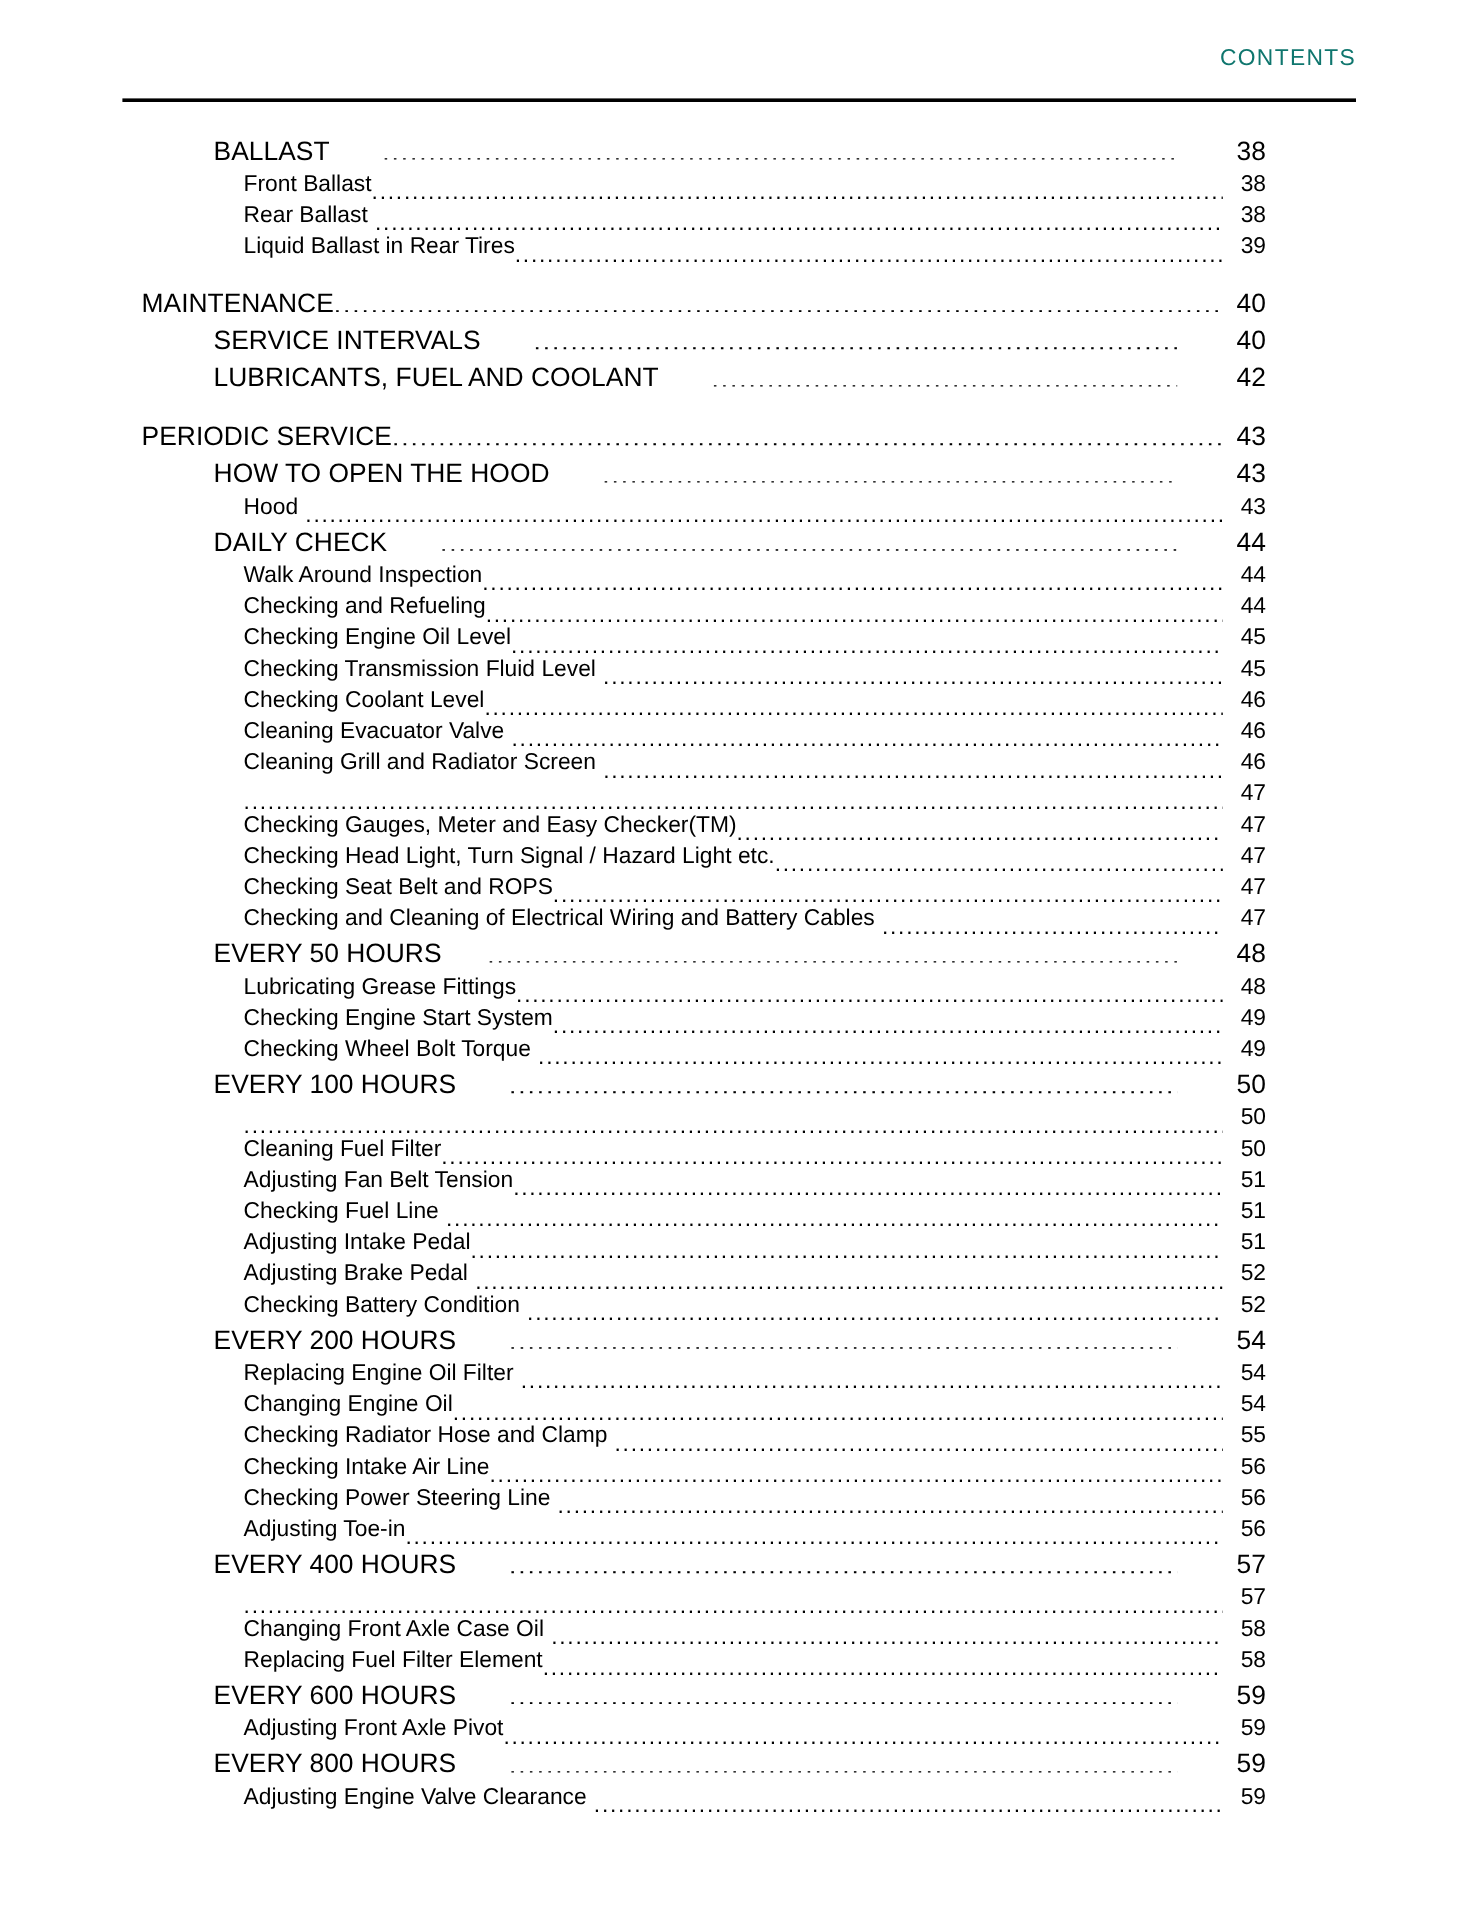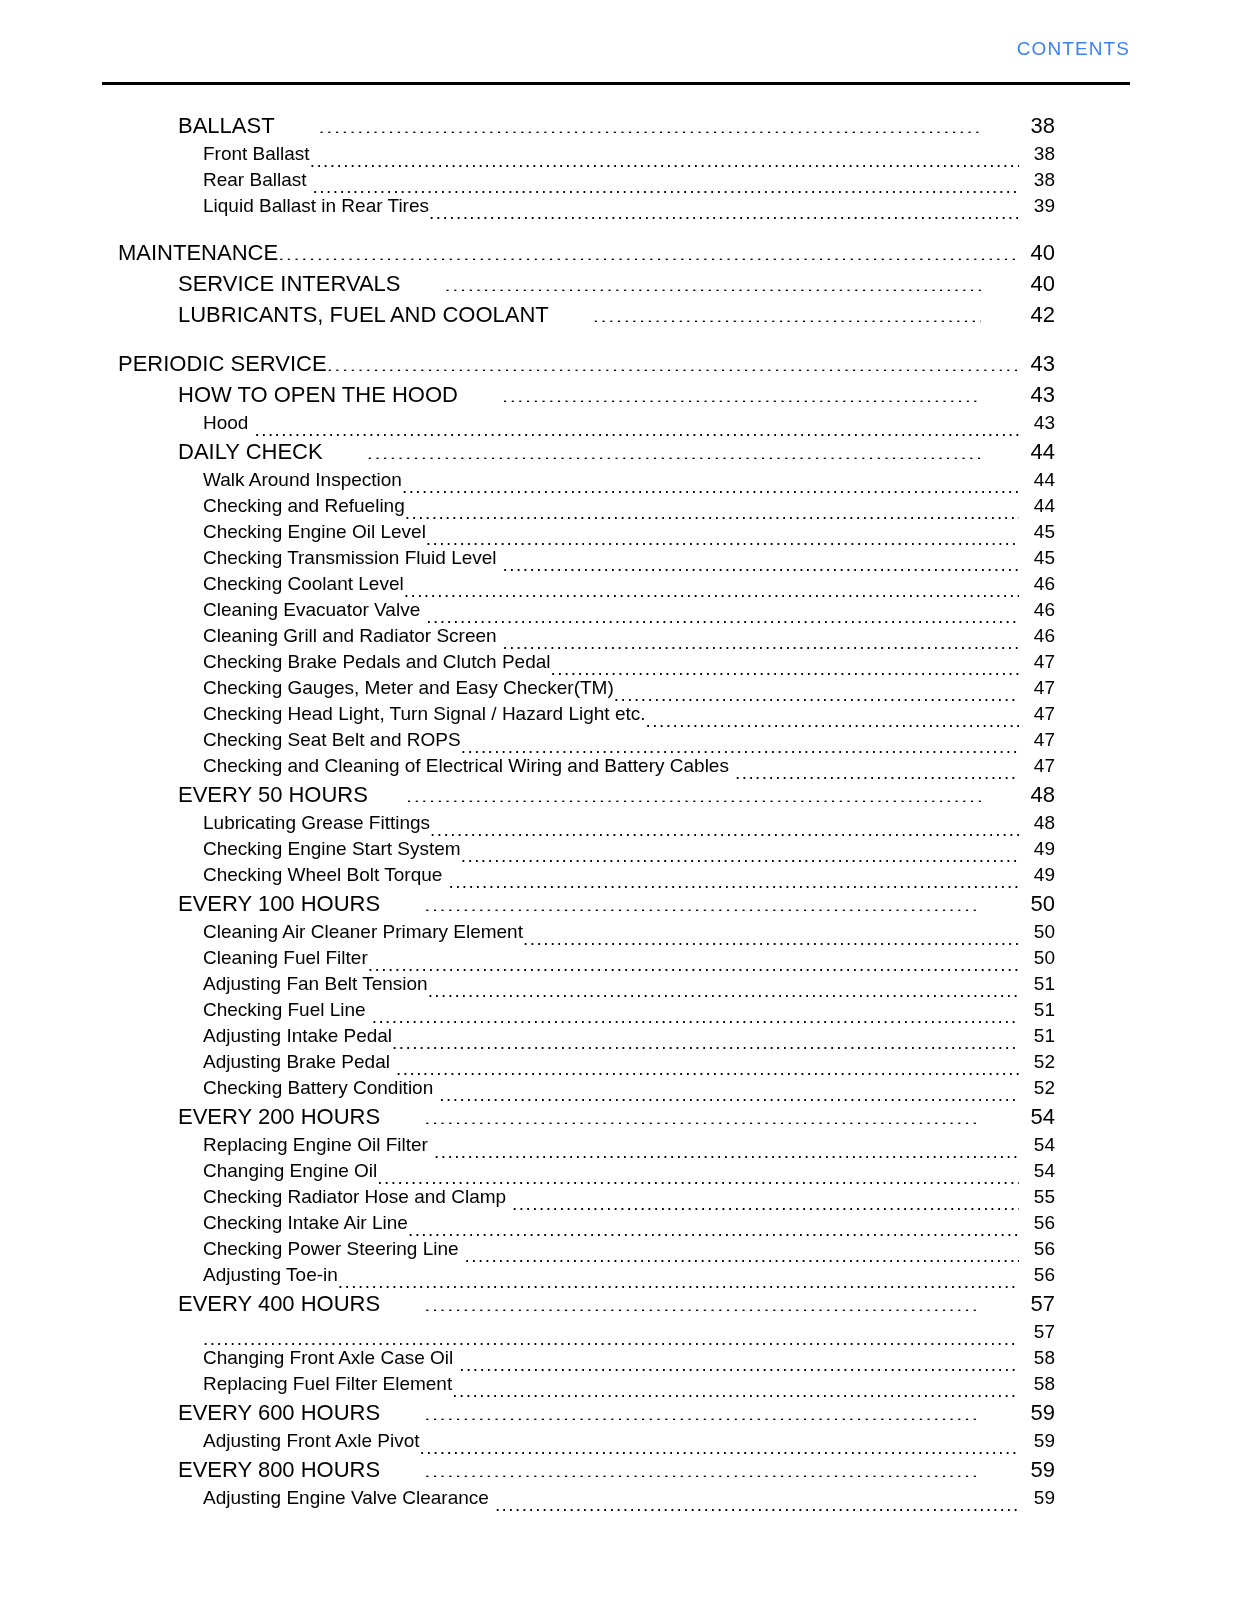--- a/index.html
+++ b/index.html
@@ -28,21 +28,21 @@
   .page-header {
     position: absolute;
     left: 102px;
     top: 38px;
     width: 1028px;
     text-align: right;
   }
   .header-title {
     font-size: 19px;
     letter-spacing: 1.1px;
-    color: #3b82f6;
+    color: #0f766e;
     font-family: "Liberation Sans", sans-serif;
     display: inline-block;
   }
   .header-rule {
     position: absolute;
     left: 102px;
     top: 82px;
     width: 1028px;
     height: 3px;
     background: #000000;
@@ -217,21 +217,20 @@
         <span class="entry-label">Cleaning Evacuator Valve</span>
         <span class="leader"></span>
         <span class="entry-page">46</span>
       </div>
       <div class="toc-entry lvl2 sp-before">
         <span class="entry-label">Cleaning Grill and Radiator Screen</span>
         <span class="leader"></span>
         <span class="entry-page">46</span>
       </div>
       <div class="toc-entry lvl2">
-        <span class="entry-label">Checking Brake Pedals and Clutch Pedal</span>
         <span class="leader"></span>
         <span class="entry-page">47</span>
       </div>
       <div class="toc-entry lvl2">
         <span class="entry-label">Checking Gauges, Meter and Easy Checker(TM)</span>
         <span class="leader"></span>
         <span class="entry-page">47</span>
       </div>
       <div class="toc-entry lvl2">
         <span class="entry-label">Checking Head Light, Turn Signal / Hazard Light etc.</span>
@@ -267,21 +266,20 @@
         <span class="entry-label">Checking Wheel Bolt Torque</span>
         <span class="leader"></span>
         <span class="entry-page">49</span>
       </div>
       <div class="toc-entry lvl1 sp-before">
         <span class="entry-label">EVERY 100 HOURS</span>
         <span class="leader"></span>
         <span class="entry-page">50</span>
       </div>
       <div class="toc-entry lvl2">
-        <span class="entry-label">Cleaning Air Cleaner Primary Element</span>
         <span class="leader"></span>
         <span class="entry-page">50</span>
       </div>
       <div class="toc-entry lvl2">
         <span class="entry-label">Cleaning Fuel Filter</span>
         <span class="leader"></span>
         <span class="entry-page">50</span>
       </div>
       <div class="toc-entry lvl2">
         <span class="entry-label">Adjusting Fan Belt Tension</span>

